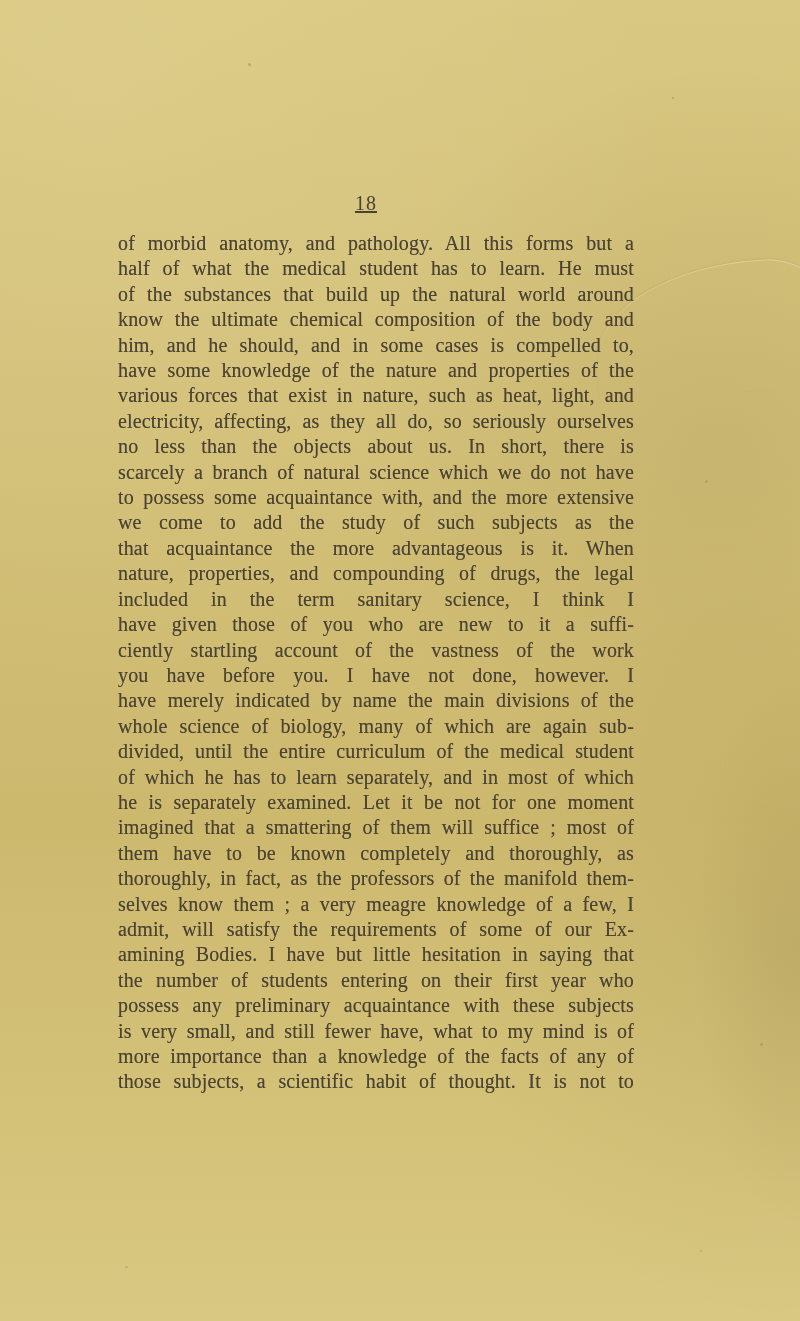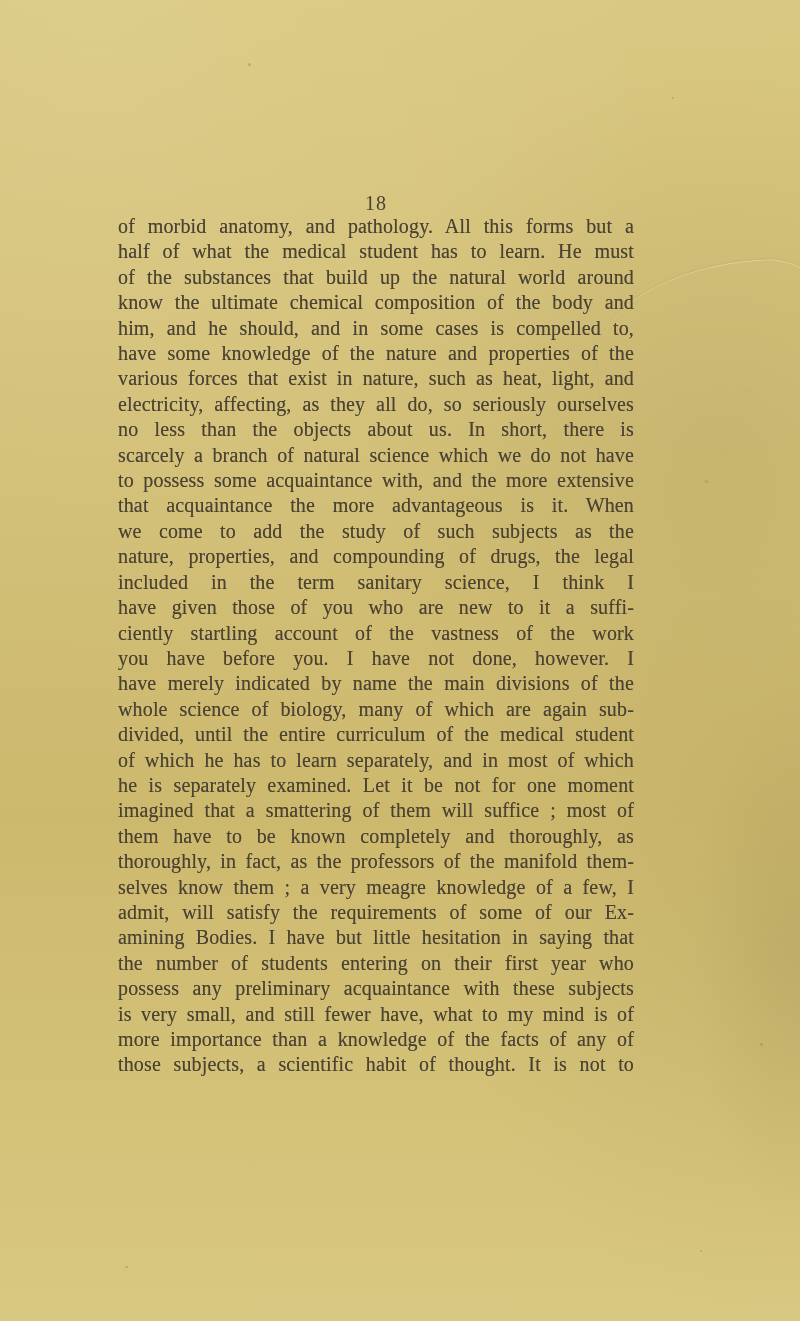--- a/index.html
+++ b/index.html
@@ -15,30 +15,31 @@
     background:
       radial-gradient(120% 80% at 12% 6%, rgba(255,250,222,0.10), rgba(255,250,222,0) 60%),
       radial-gradient(70% 45% at 90% 34%, rgba(105,88,40,0.10), rgba(105,88,40,0) 65%),
       radial-gradient(55% 40% at 96% 72%, rgba(105,88,40,0.08), rgba(105,88,40,0) 70%),
       linear-gradient(to bottom, var(--color-paper_light, #d8c680) 0%, var(--color-paper, #d3c078) 30%, var(--color-paper_dark, #cfbb6f) 62%, var(--color-paper_light, #d8c880) 100%);
     font-family: "Liberation Serif", "DejaVu Serif", serif;
   }
   .page-number {
     position: absolute;
     top: 192px;
-    left: 118px;
+    left: 108px;
     width: 516px;
     text-align: center;
     font-size: 20px;
     letter-spacing: 1px;
     color: var(--color-ink, #4a4233);
+    text-decoration: underline;
   }
   .text-block {
     position: absolute;
-    top: 214px;
+    top: 231px;
     left: 118px;
     width: 516px;
   }
   .text-line {
     font-size: 20px;
     line-height: 25.4px;
     color: var(--color-ink, #4a4233);
     text-align: justify;
     text-align-last: justify;
     text-justify: inter-word;
@@ -101,22 +102,22 @@
       <div class="text-line">half of what the medical student has to learn.  He must</div>
       <div class="text-line">of the substances that build up the natural world around</div>
       <div class="text-line">know the ultimate chemical composition of the body and</div>
       <div class="text-line">him, and he should, and in some cases is compelled to,</div>
       <div class="text-line">have some knowledge of the nature and properties of the</div>
       <div class="text-line">various forces that exist in nature, such as heat, light, and</div>
       <div class="text-line">electricity, affecting, as they all do, so seriously ourselves</div>
       <div class="text-line">no less than the objects about us.  In short, there is</div>
       <div class="text-line">scarcely a branch of natural science which we do not have</div>
       <div class="text-line">to possess some acquaintance with, and the more extensive</div>
+      <div class="text-line">we come to add the study of such subjects as the</div>
       <div class="text-line">that acquaintance the more advantageous is it.  When</div>
-      <div class="text-line">we come to add the study of such subjects as the</div>
       <div class="text-line">nature, properties, and compounding of drugs, the legal</div>
       <div class="text-line">included in the term sanitary science, I think I</div>
       <div class="text-line">have given those of you who are new to it a suffi-</div>
       <div class="text-line">ciently startling account of the vastness of the work</div>
       <div class="text-line">you have before you.  I have not done, however.  I</div>
       <div class="text-line">have merely indicated by name the main divisions of the</div>
       <div class="text-line">whole science of biology, many of which are again sub-</div>
       <div class="text-line">divided, until the entire curriculum of the medical student</div>
       <div class="text-line">of which he has to learn separately, and in most of which</div>
       <div class="text-line">he is separately examined.  Let it be not for one moment</div>

